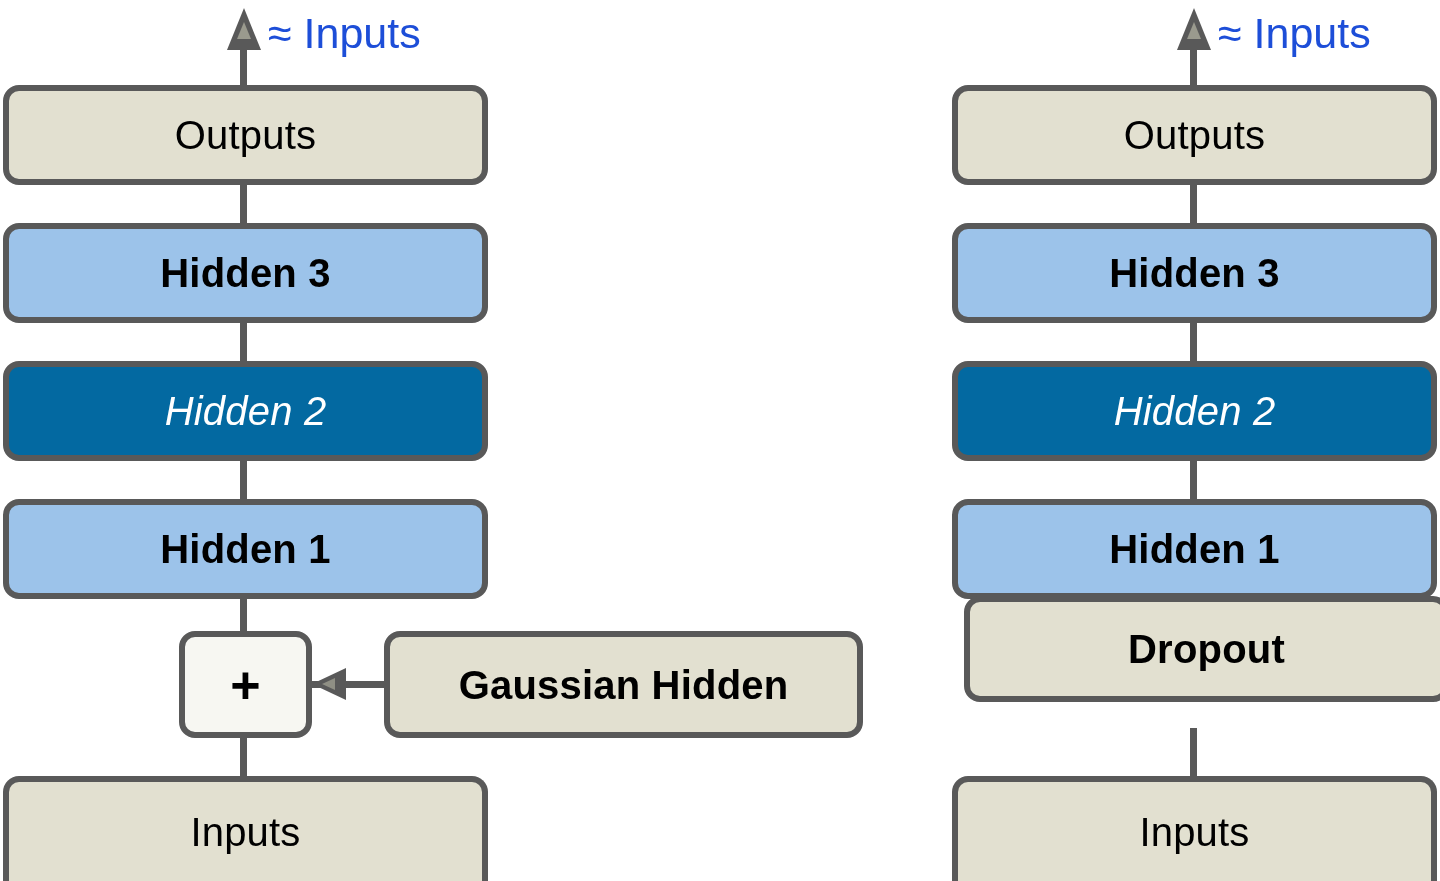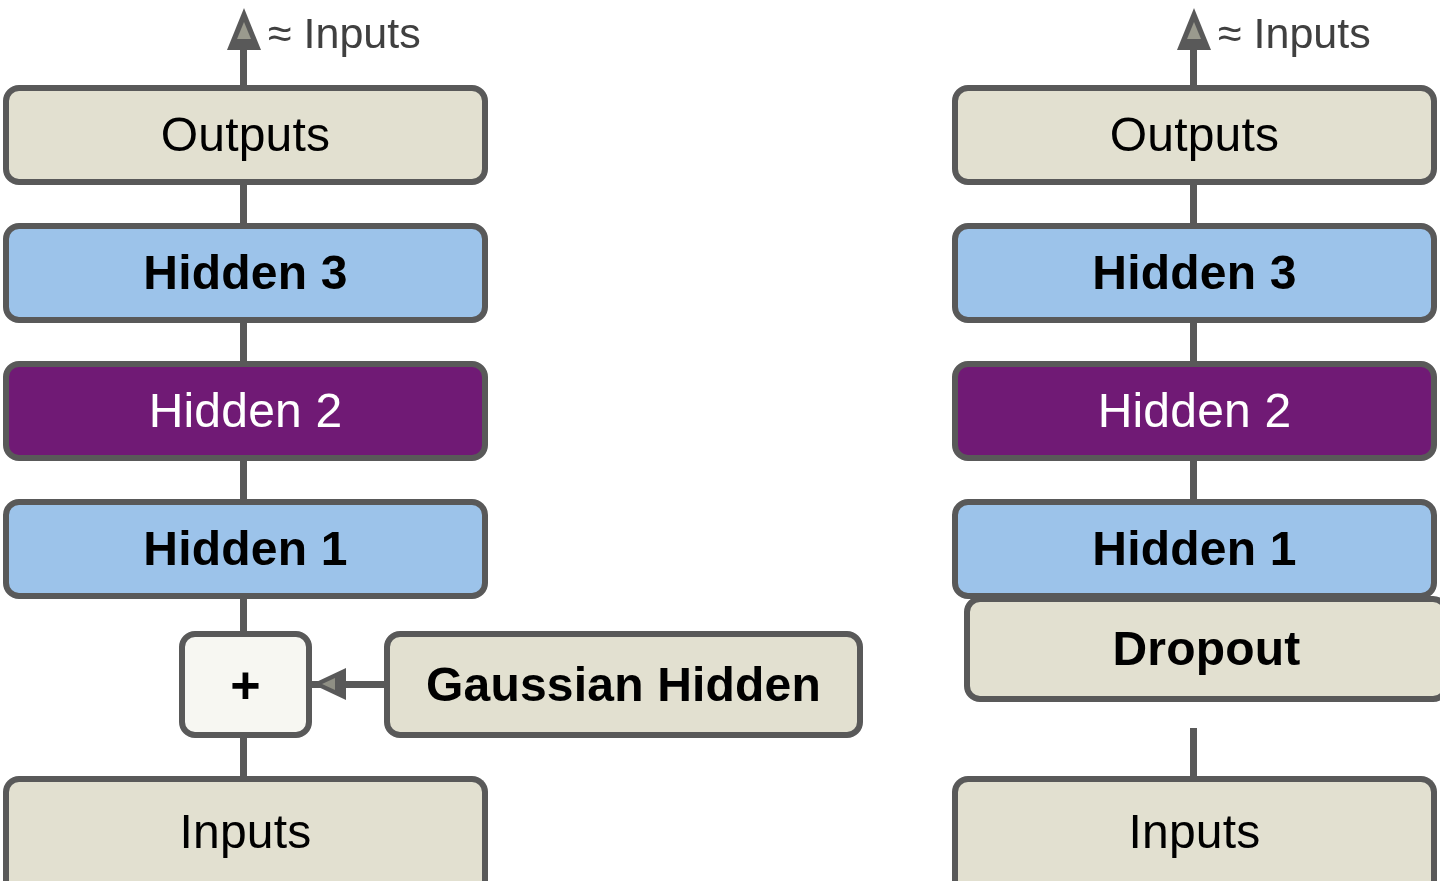--- a/index.html
+++ b/index.html
@@ -20,29 +20,29 @@
 
   
   .node {
     position: absolute;
     box-sizing: border-box;
     border: 6px solid #595959;
     border-radius: 16px;
     display: flex;
     align-items: center;
     justify-content: center;
-    font-size: 48px;
+    font-size: 40px;
     line-height: 1;
     color: #000000;
     z-index: 3;
     letter-spacing: 0.2px;
   }
   .node.beige { background: #E2E0D0; }
   .node.blue  { background: #9CC3EA; font-weight: bold; }
-  .node.red   { background: #701a75; color: #ffffff; }
+  .node.red   { background: #0369a1; color: #ffffff; font-style: italic; }
   .node.plain { background: #F7F7F2; }
   .node.bold  { font-weight: bold; }
 
   
   .vline {
     position: absolute;
     width: 7px;
     background: #595959;
     z-index: 1;
   }
@@ -91,21 +91,21 @@
     border-top: 6px solid transparent;
     border-bottom: 6px solid transparent;
     border-right: 13px solid #8f8f84;
   }
 
   
   .annotation {
     position: absolute;
     font-size: 43px;
     line-height: 1;
-    color: #404040;
+    color: #1d4ed8;
     white-space: nowrap;
     z-index: 4;
   }
 </style>
 </head>
 <body>
 
 <div id="canvas">
 
   <div class="vline" style="left:240px; top:22px; height:68px;"></div>

